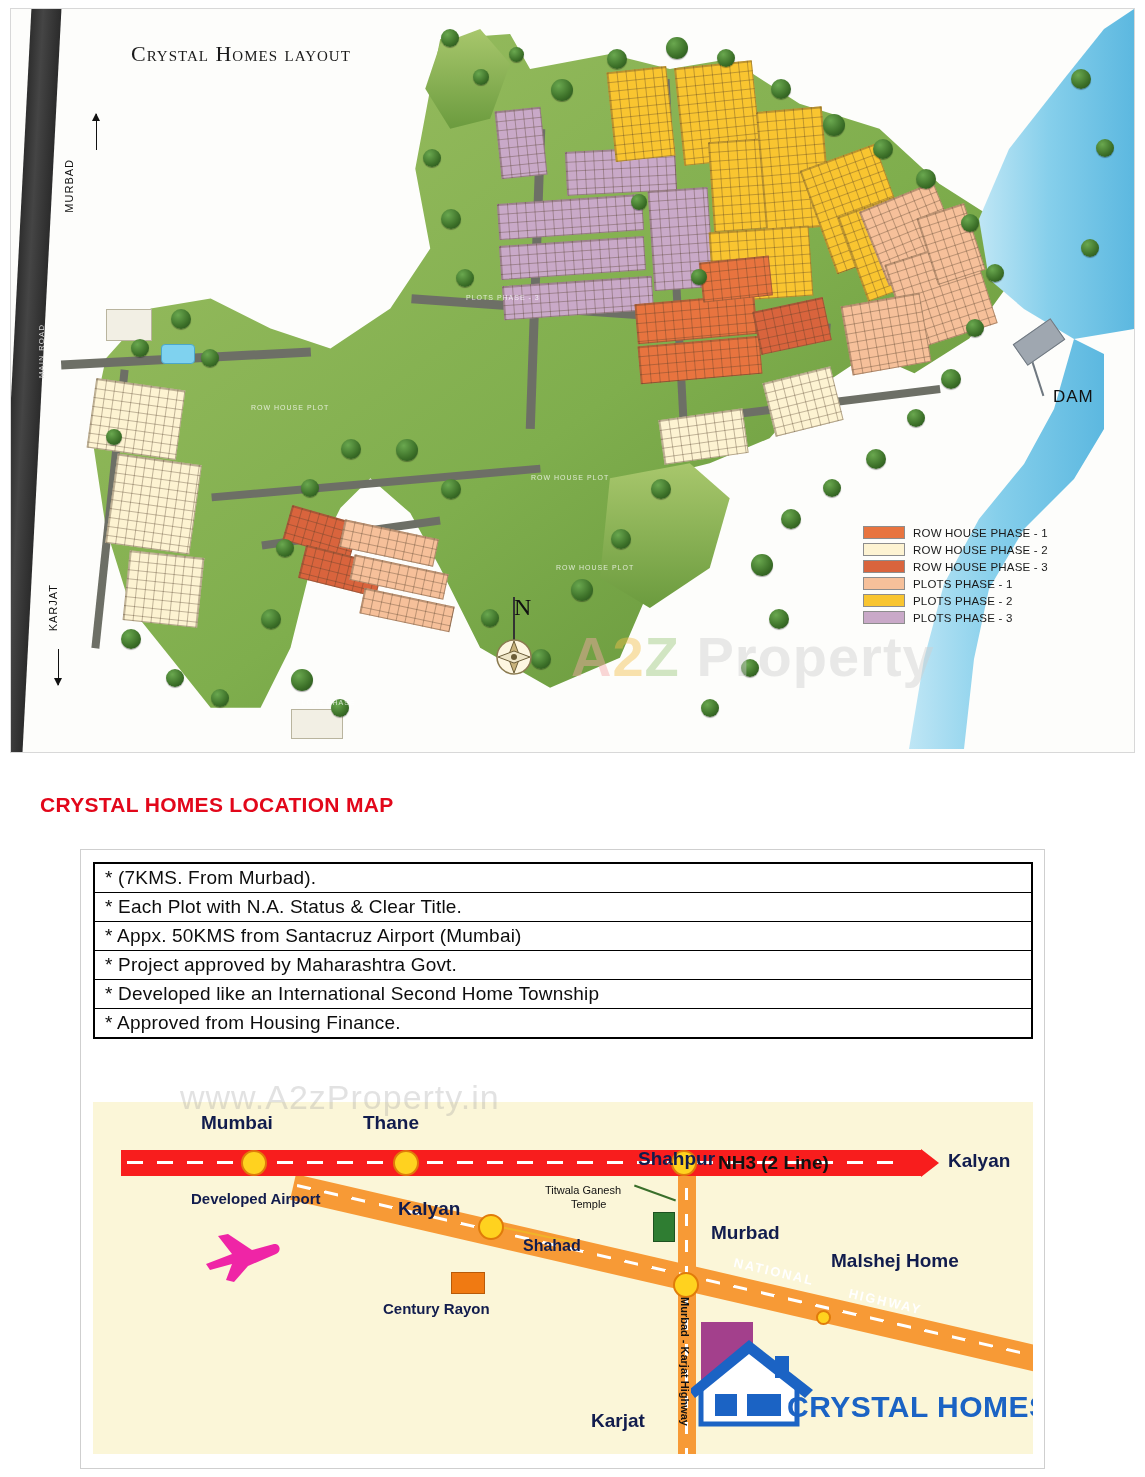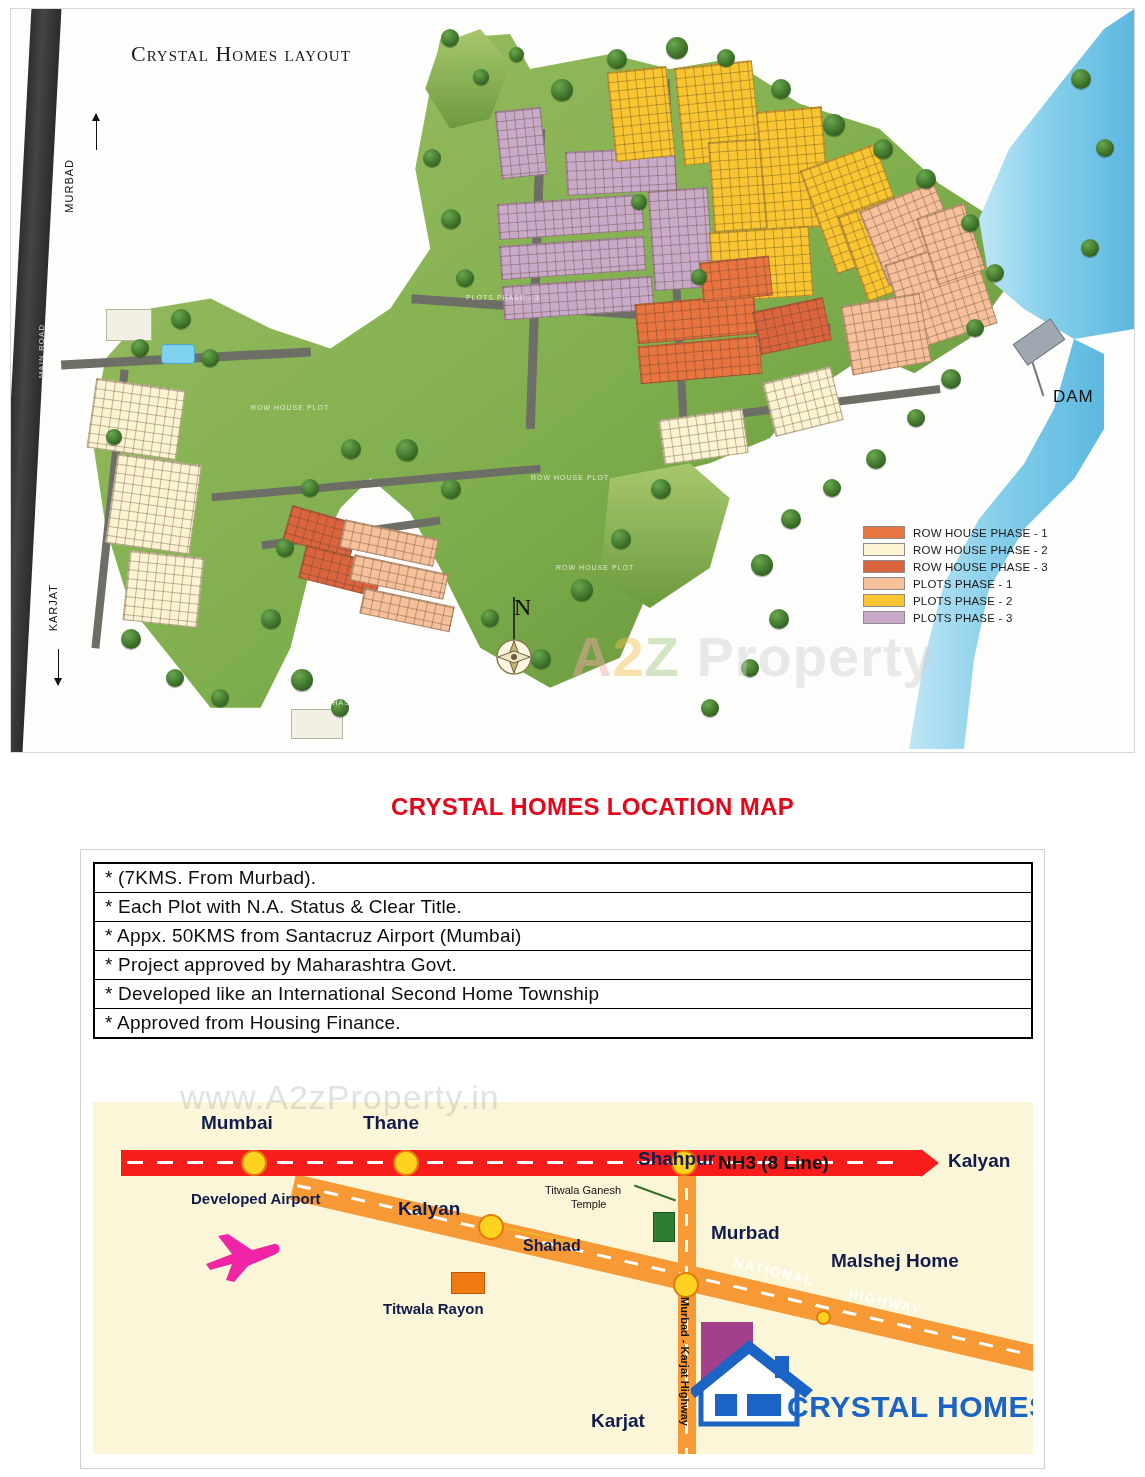--- a/index.html
+++ b/index.html
@@ -237,23 +237,23 @@
     color: rgba(255,255,255,0.75);
     z-index: 20;
     white-space: nowrap;
   }
 
   
   #loc-title {
     position: absolute;
     left: 0; right: 0;
     top: 793px;
-    text-align: center;
+    text-align: left;
     color: #e2071a;
-    font-size: 24px;
+    font-size: 21px;
     font-weight: 700;
     letter-spacing: 0.3px;
     margin-left: 40px;
   }
 
   
   #bottom-panel {
     position: absolute;
     left: 80px;
     top: 849px;
@@ -692,42 +692,42 @@
   <div id="route-map">
 
     <div id="orange-main" class="orange-road"></div>
     <div id="orange-dash"></div>
     <div id="vert-road"></div>
     <div id="vert-dash"></div>
 
     <div id="nh3-bar"></div>
     <div id="nh3-dash"></div>
     <div id="nh3-arrow"></div>
-    <div id="nh3-label">NH3 (8 Line)</div>
+    <div id="nh3-label">NH3 (2 Line)</div>
 
     <div class="node" style="left:148px;top:48px;"></div>
     <div class="node" style="left:300px;top:48px;"></div>
     <div class="node" style="left:578px;top:48px;"></div>
 
     <div class="node" style="left:385px;top:112px;"></div>
     <div class="node" style="left:580px;top:170px;"></div>
     <div class="node small" style="left:723px;top:208px;"></div>
 
     <div class="city" style="left:108px;top:10px;text-align:center;">Mumbai</div>
     <div class="city" style="left:270px;top:10px;">Thane</div>
     <div class="city" style="left:545px;top:10px;margin-top:36px;">Shahpur</div>
     <div class="city" style="left:855px;top:48px;">Kalyan</div>
     <div class="city" style="left:305px;top:96px;">Kalyan</div>
     <div class="city small" style="left:430px;top:135px;">Shahad</div>
     <div class="city" style="left:618px;top:120px;">Murbad</div>
     <div class="city" style="left:738px;top:148px;">Malshej Home</div>
     <div class="city" style="left:498px;top:308px;">Karjat</div>
 
     <div class="note" style="left:98px;top:88px;font-size:15px;font-weight:700;color:#111c4d;">Developed Airport</div>
-    <div class="note" style="left:290px;top:198px;font-size:15px;font-weight:700;color:#111c4d;">Titwala Rayon</div>
+    <div class="note" style="left:290px;top:198px;font-size:15px;font-weight:700;color:#111c4d;">Century Rayon</div>
     <div class="note" style="left:452px;top:82px;">Titwala Ganesh</div>
     <div class="note" style="left:478px;top:96px;">Temple</div>
 
     <div style="position:absolute;left:388px;top:130px;width:96px;height:2px;background:#f0b429;transform:rotate(12deg);z-index:10;"></div>
     <div style="position:absolute;left:540px;top:90px;width:44px;height:2px;background:#3a6f2b;transform:rotate(20deg);z-index:10;"></div>
 
     <div id="nh-text-1" style="left:640px;top:162px;transform:rotate(13deg);">NATIONAL</div>
     <div id="nh-text-2" style="left:755px;top:192px;transform:rotate(13deg);">HIGHWAY</div>
     <div id="mk-highway-text">Murbad - Karjat Highway</div>
 

